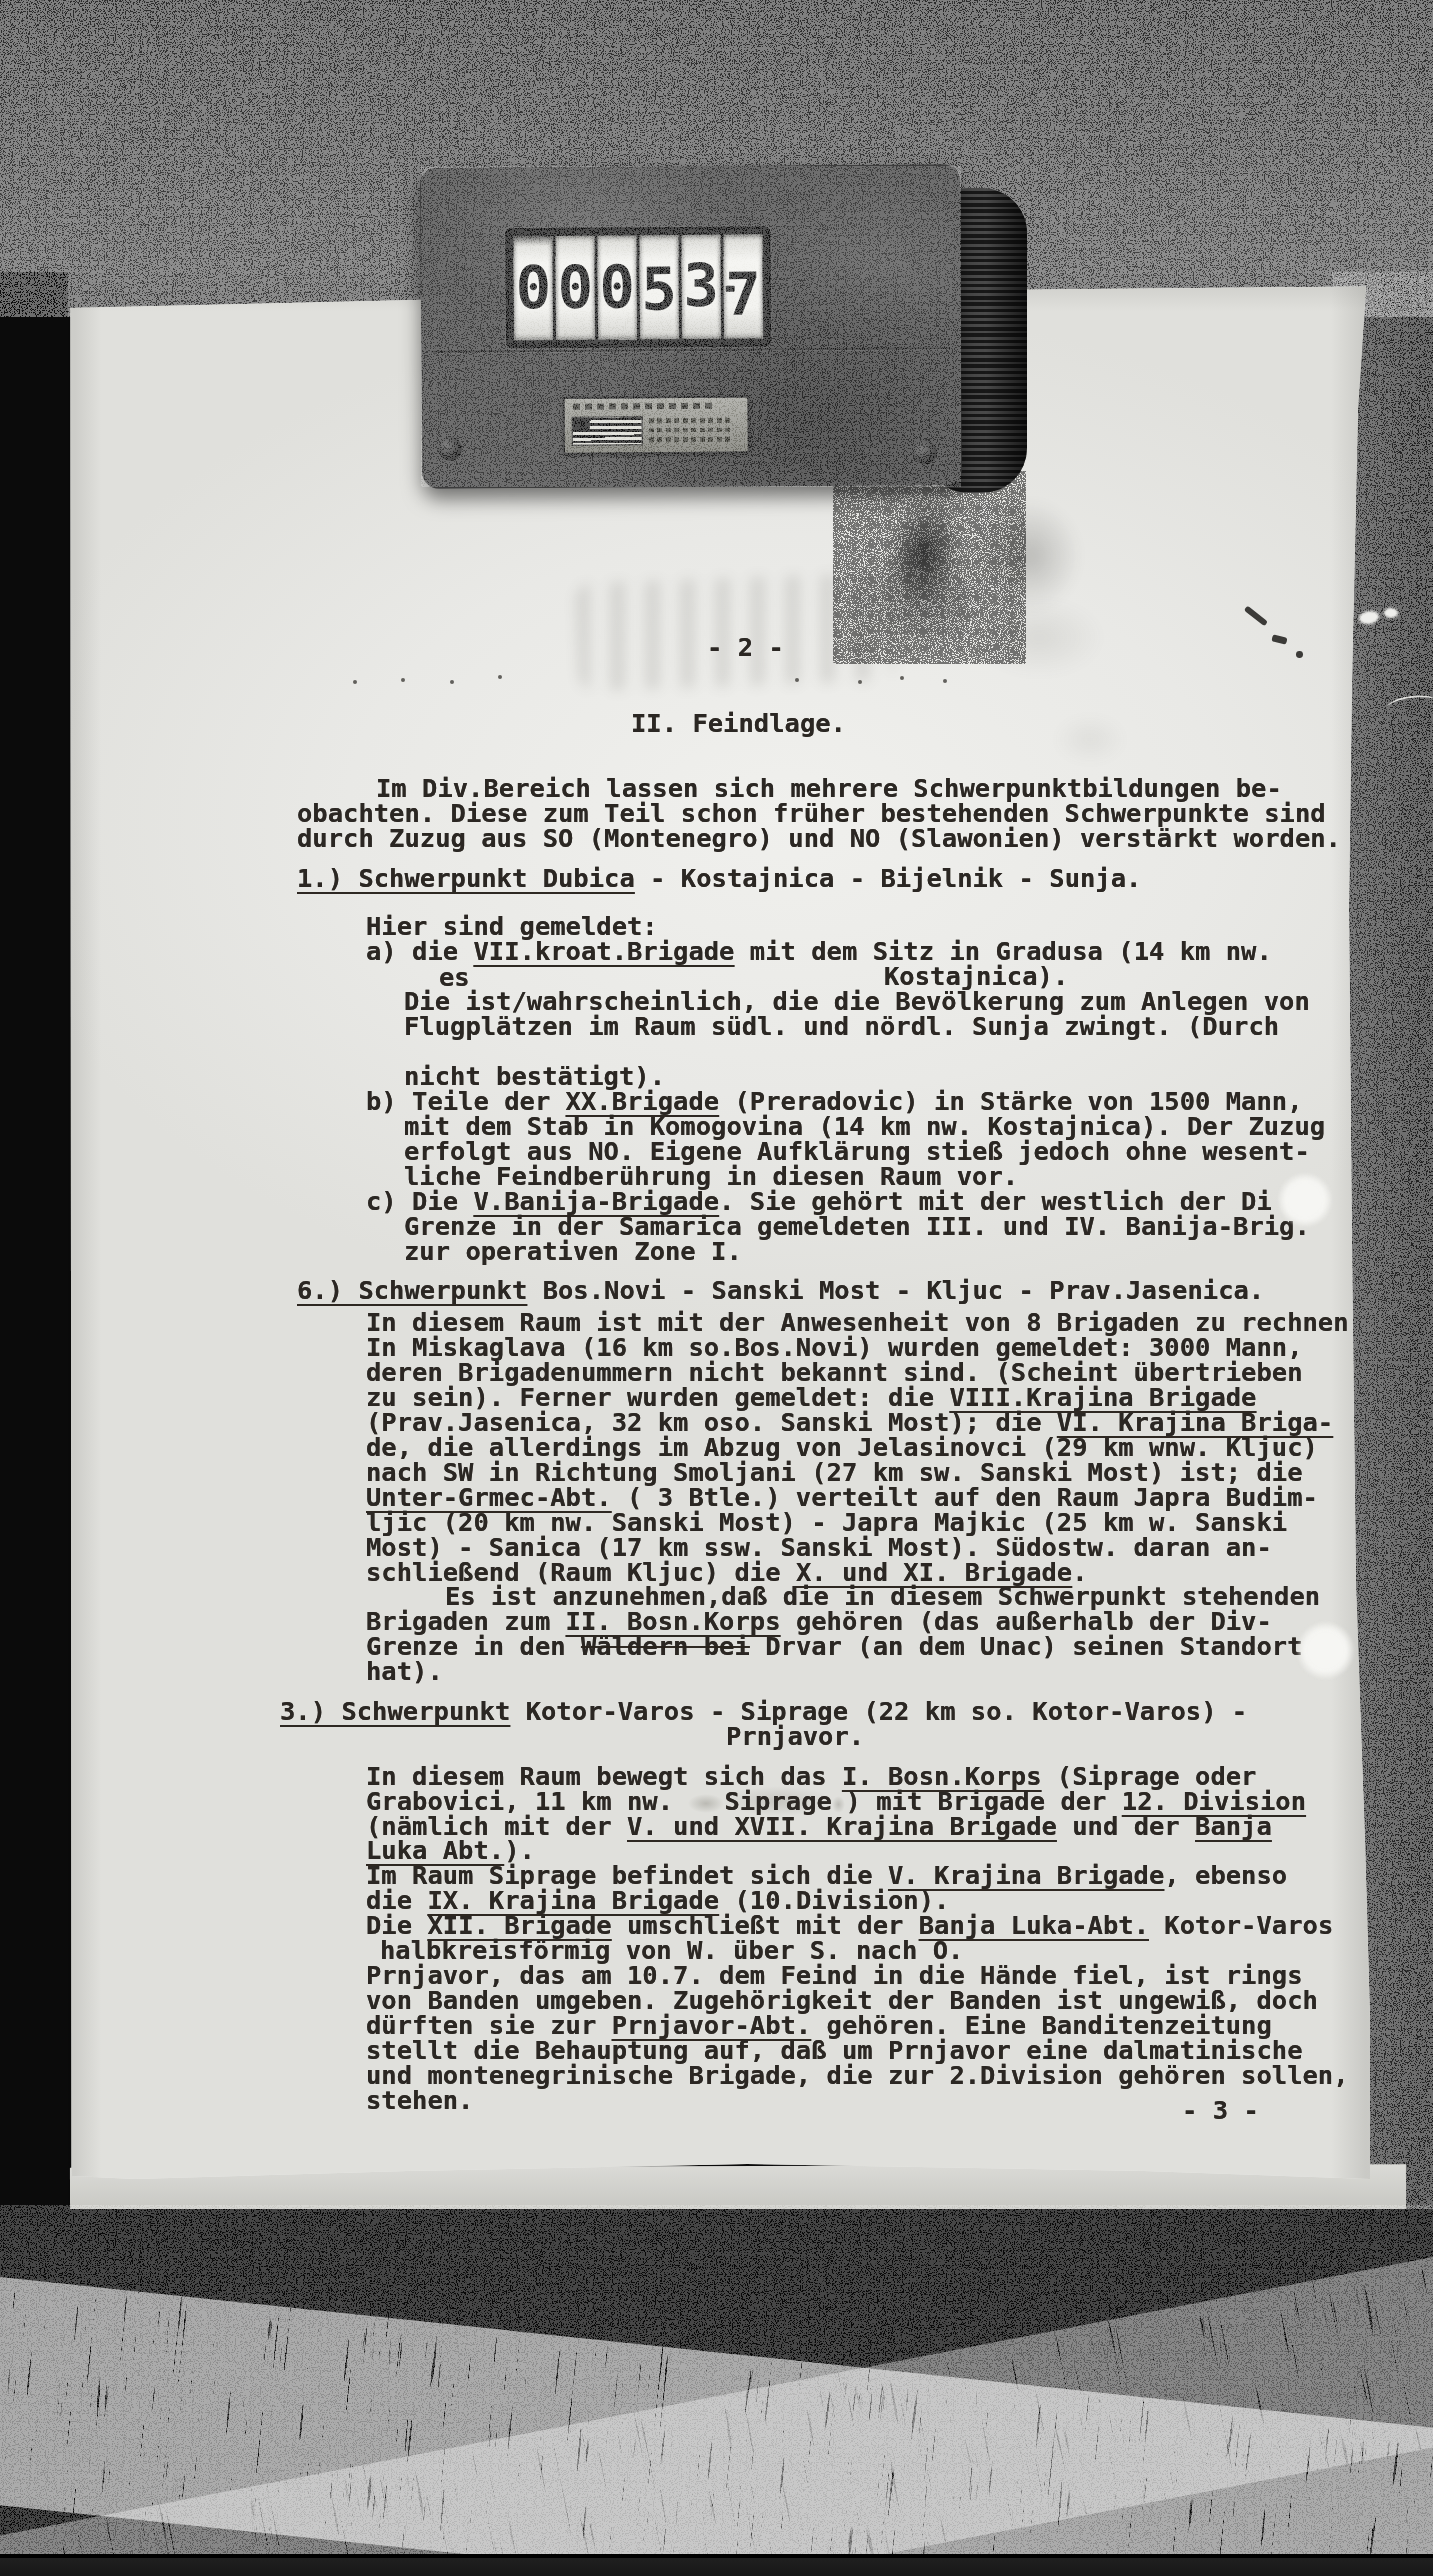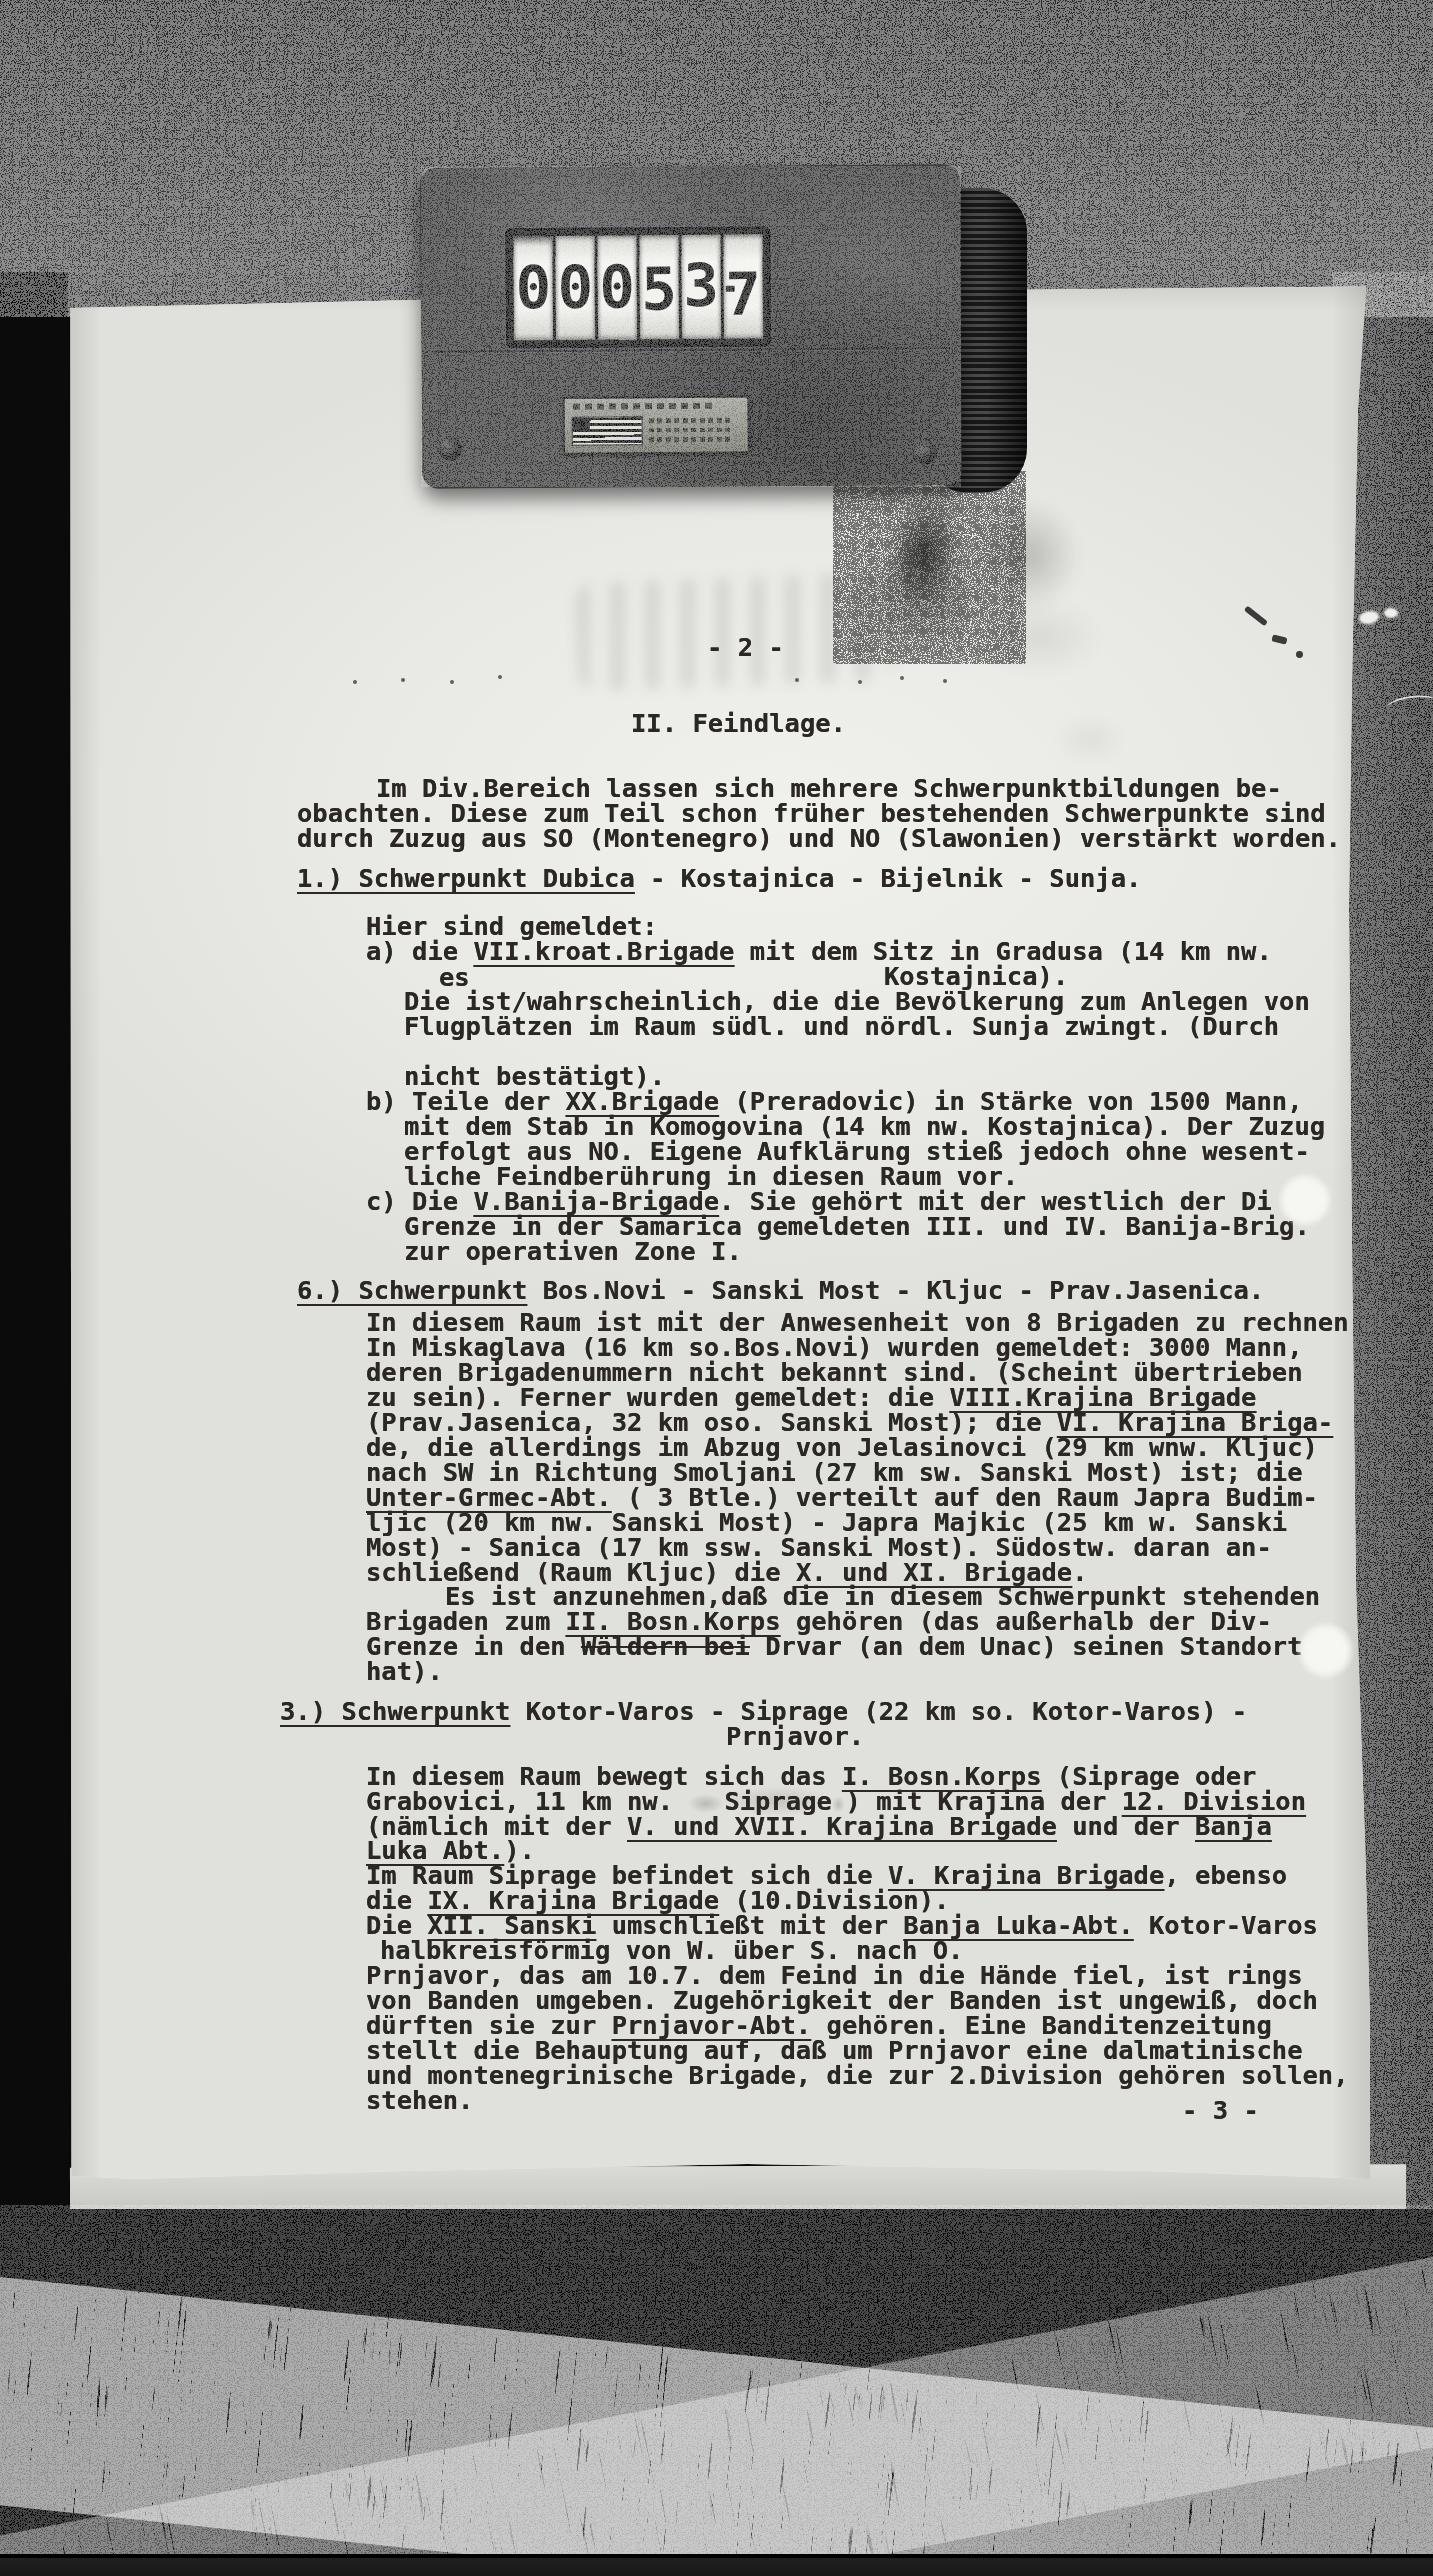--- a/index.html
+++ b/index.html
@@ -207,26 +207,26 @@
     <div class="tl" style="left:299px;top:1276px"><span>schließend (Raum Kljuc) die </span><span class="u">X. und XI. Brigade</span><span>.</span></div>
     <div class="tl" style="left:378px;top:1300px">Es ist anzunehmen,daß die in diesem Schwerpunkt stehenden</div>
     <div class="tl" style="left:299px;top:1325px"><span>Brigaden zum </span><span class="u">II. Bosn.Korps</span><span> gehören (das außerhalb der Div-</span></div>
     <div class="tl" style="left:299px;top:1350px"><span>Grenze in den </span><span class="st">Wäldern bei</span><span> Drvar (an dem Unac) seinen Standort</span></div>
     <div class="tl" style="left:299px;top:1375px">hat).</div>
 
     <div class="tl" style="left:213px;top:1415px"><span class="u">3.) Schwerpunkt</span><span> Kotor-Varos - Siprage (22 km so. Kotor-Varos) -</span></div>
     <div class="tl" style="left:659px;top:1440px">Prnjavor.</div>
 
     <div class="tl" style="left:299px;top:1480px"><span>In diesem Raum bewegt sich das </span><span class="u">I. Bosn.Korps</span><span> (Siprage oder</span></div>
-    <div class="tl" style="left:299px;top:1505px"><span>Grabovici, 11 km nw. </span><span class="smear"></span><span class="hazy">Siprage</span><span class="smear2"></span><span>) mit Krajina der </span><span class="u">12. Division</span></div>
+    <div class="tl" style="left:299px;top:1505px"><span>Grabovici, 11 km nw. </span><span class="smear"></span><span class="hazy">Siprage</span><span class="smear2"></span><span>) mit Brigade der </span><span class="u">12. Division</span></div>
     <div class="tl" style="left:299px;top:1530px"><span>(nämlich mit der </span><span class="u">V. und XVII. Krajina Brigade</span><span> und der </span><span class="u">Banja</span></div>
     <div class="tl" style="left:299px;top:1554px"><span class="u">Luka Abt.</span><span>).</span></div>
     <div class="tl" style="left:299px;top:1579px"><span>Im Raum Siprage befindet sich die </span><span class="u">V. Krajina Brigade</span><span>, ebenso</span></div>
     <div class="tl" style="left:299px;top:1604px"><span>die </span><span class="u">IX. Krajina Brigade</span><span> (10.Division).</span></div>
-    <div class="tl" style="left:299px;top:1629px"><span>Die </span><span class="u">XII. Sanski</span><span> umschließt mit der </span><span class="u">Banja Luka-Abt.</span><span> Kotor-Varos</span></div>
+    <div class="tl" style="left:299px;top:1629px"><span>Die </span><span class="u">XII. Brigade</span><span> umschließt mit der </span><span class="u">Banja Luka-Abt.</span><span> Kotor-Varos</span></div>
     <div class="tl" style="left:313px;top:1654px">halbkreisförmig von W. über S. nach O.</div>
     <div class="tl" style="left:299px;top:1679px">Prnjavor, das am 10.7. dem Feind in die Hände fiel, ist rings</div>
     <div class="tl" style="left:299px;top:1704px">von Banden umgeben. Zugehörigkeit der Banden ist ungewiß, doch</div>
     <div class="tl" style="left:299px;top:1729px"><span>dürften sie zur </span><span class="u">Prnjavor-Abt.</span><span> gehören. Eine Banditenzeitung</span></div>
     <div class="tl" style="left:299px;top:1754px">stellt die Behauptung auf, daß um Prnjavor eine dalmatinische</div>
     <div class="tl" style="left:299px;top:1779px">und montenegrinische Brigade, die zur 2.Division gehören sollen,</div>
     <div class="tl" style="left:299px;top:1804px">stehen.</div>
 
     <div class="tl" style="left:1115px;top:1814px">- 3 -</div>
 

